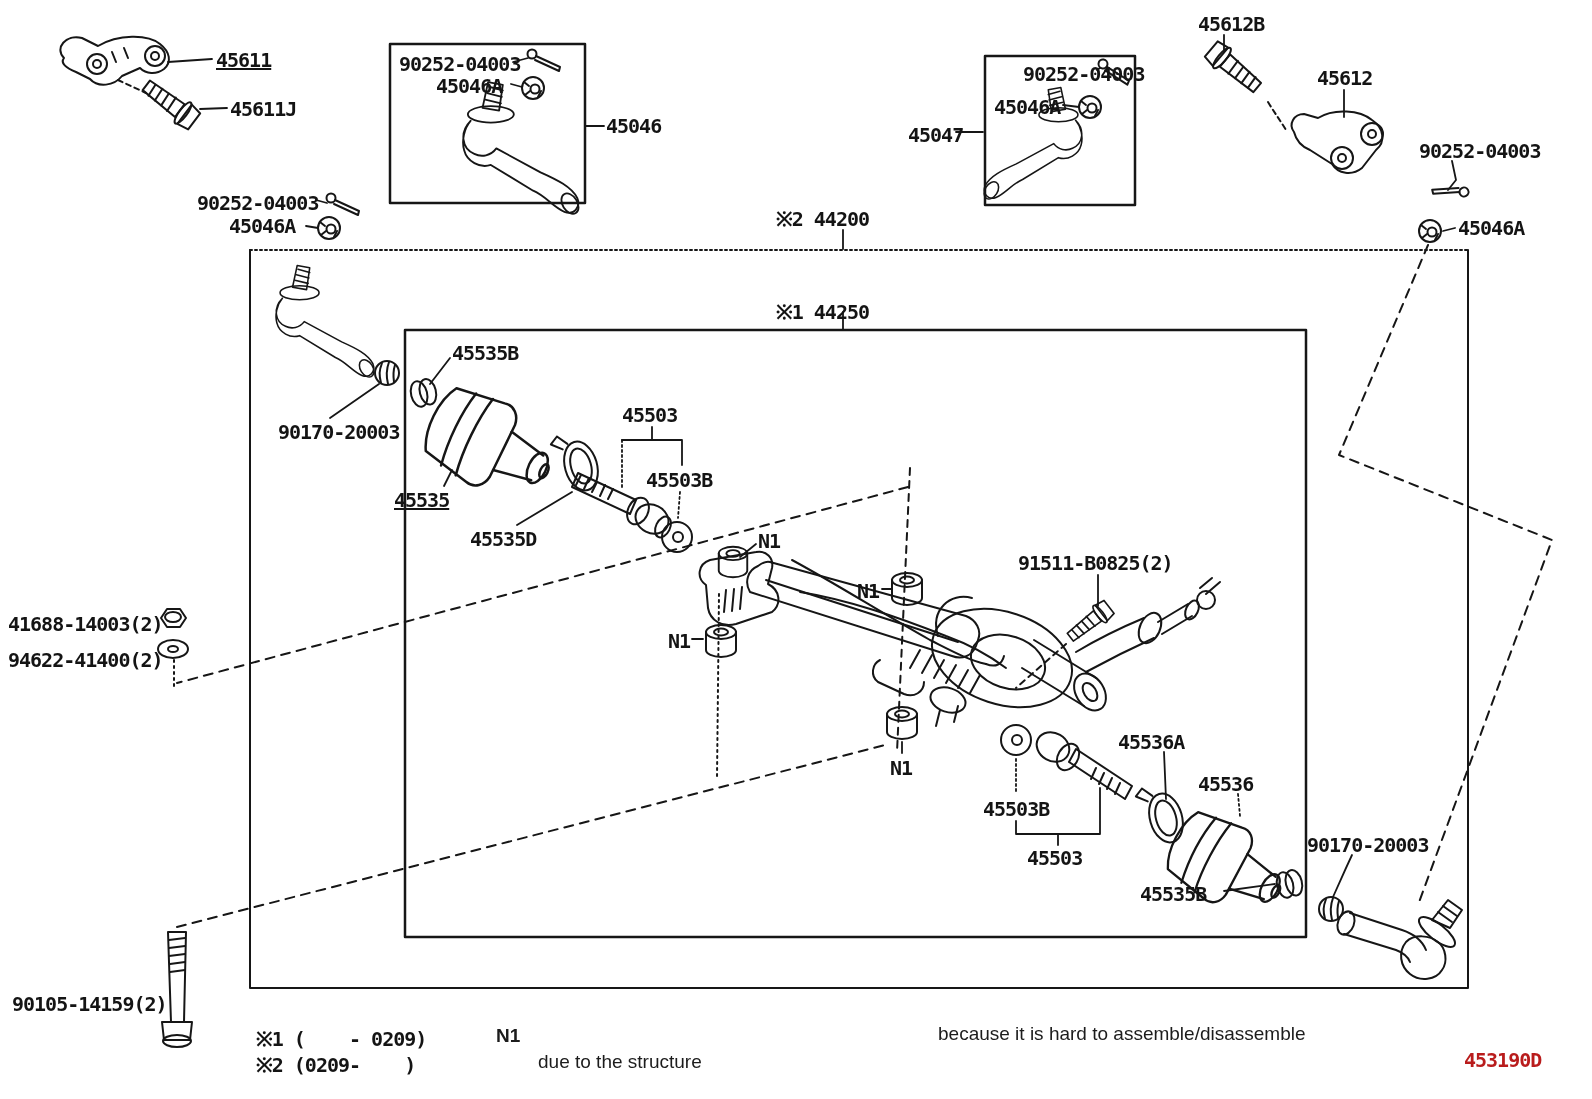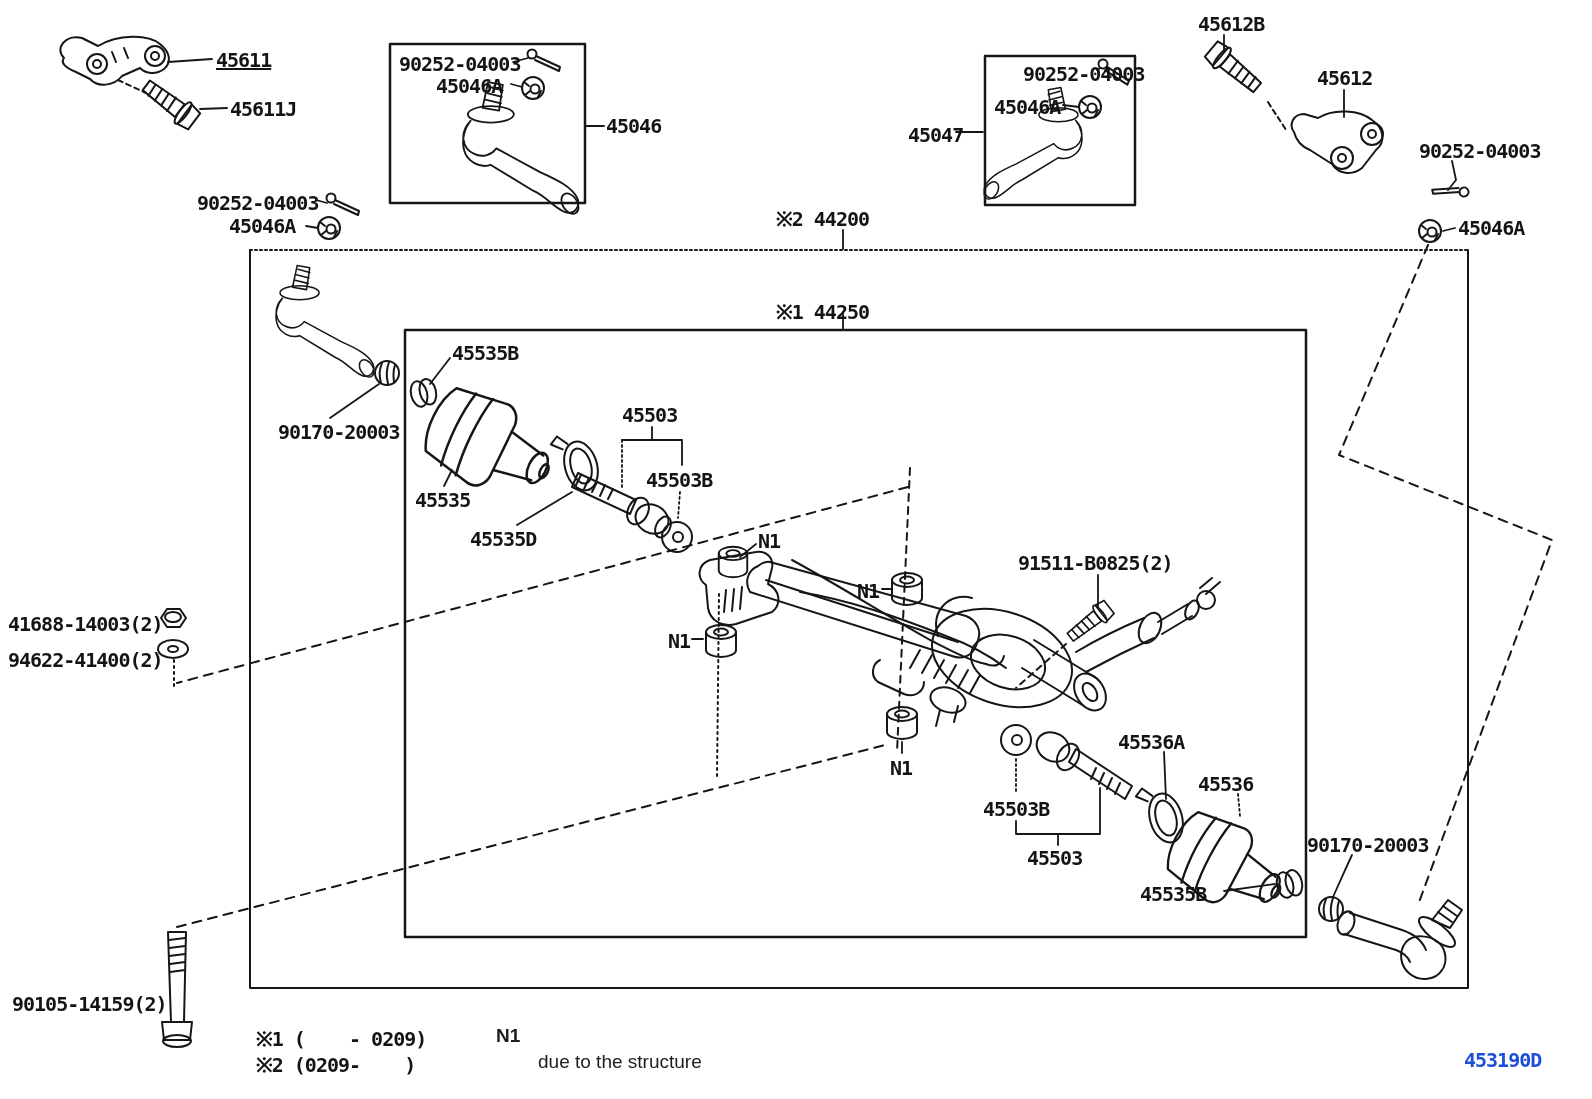--- a/index.html
+++ b/index.html
@@ -4,21 +4,21 @@
 <style>
   html,body{margin:0;padding:0;background:#ffffff;}
   #stage{position:relative;width:1592px;height:1099px;background:#ffffff;overflow:hidden;
          font-family:"DejaVu Sans Mono",monospace;}
   #art{position:absolute;left:0;top:0;}
   #labels{position:absolute;left:0;top:0;width:100%;height:100%;}
   #labels div{position:absolute;white-space:pre;}
   .part{font:bold 20px "DejaVu Sans Mono",monospace;letter-spacing:-1px;color:#141414;}
   .note{font:19px "Liberation Sans",sans-serif;color:#1c1c1c;}
   .noteb{font:bold 19px "Liberation Sans",sans-serif;color:#1c1c1c;}
-  .docnum{font:bold 20px "DejaVu Sans Mono",monospace;letter-spacing:-1px;color:#1d4ed8;}
+  .docnum{font:bold 20px "DejaVu Sans Mono",monospace;letter-spacing:-1px;color:#b91c1c;}
 </style>
 </head>
 <body>
 
 <div id="stage">
 
 <svg id="art" width="1592" height="1099" viewBox="0 0 1592 1099" fill="none" stroke="#161616" stroke-width="2" stroke-linecap="round" stroke-linejoin="round">
 
   <defs>
     <g id="sym-cpin">
@@ -255,38 +255,39 @@
       <div class="part" style="left: 1023px; top: 62px;">90252-04003</div>
       <div class="part" style="left: 994px; top: 95px;">45046A</div>
       <div class="part" style="left: 1198px; top: 12px;">45612B</div>
       <div class="part" style="left: 1317px; top: 66px;">45612</div>
       <div class="part" style="left: 1419px; top: 139px;">90252-04003</div>
       <div class="part" style="left: 1458px; top: 216px;">45046A</div>
       <div class="part" style="left: 776px; top: 205px;">※2 44200</div>
       <div class="part" style="left: 776px; top: 298px;">※1 44250</div>
       <div class="part" style="left: 452px; top: 341px;">45535B</div>
       <div class="part" style="left: 278px; top: 420px;">90170-20003</div>
-      <div class="part" style="left: 415px; top: 488px;">45535</div>
+      <div class="part" style="left: 394px; top: 488px; text-decoration: underline;">45535</div>
       <div class="part" style="left: 470px; top: 527px;">45535D</div>
       <div class="part" style="left: 622px; top: 403px;">45503</div>
       <div class="part" style="left: 646px; top: 468px;">45503B</div>
       <div class="part" style="left: 758px; top: 529px;">N1</div>
       <div class="part" style="left: 857px; top: 579px;">N1</div>
       <div class="part" style="left: 1018px; top: 551px;">91511-B0825(2)</div>
       <div class="part" style="left: 668px; top: 629px;">N1</div>
       <div class="part" style="left: 890px; top: 756px;">N1</div>
       <div class="part" style="left: 1118px; top: 730px;">45536A</div>
       <div class="part" style="left: 1198px; top: 772px;">45536</div>
       <div class="part" style="left: 983px; top: 797px;">45503B</div>
       <div class="part" style="left: 1027px; top: 846px;">45503</div>
       <div class="part" style="left: 1140px; top: 882px;">45535B</div>
       <div class="part" style="left: 1307px; top: 833px;">90170-20003</div>
       <div class="part" style="left: 8px; top: 612px;">41688-14003(2)</div>
       <div class="part" style="left: 8px; top: 640px; margin-top: 8px;">94622-41400(2)</div>
       <div class="part" style="left: 12px; top: 992px;">90105-14159(2)</div>
       <div class="part" style="left: 256px; top: 1025px;">※1 (    - 0209)</div>
       <div class="part" style="left: 256px; top: 1051px;">※2 (0209-    )</div>
       <div class="noteb" style="left: 496px; top: 1025px;">N1</div>
+      <div class="note" style="left: 938px; top: 1023px;">because it is hard to assemble/disassemble</div>
       <div class="note" style="left: 538px; top: 1051px;">due to the structure</div>
       <div class="docnum" style="left: 1464px; top: 1048px;">453190D</div>
     </div>
 
 </div>
 
 </body></html>

